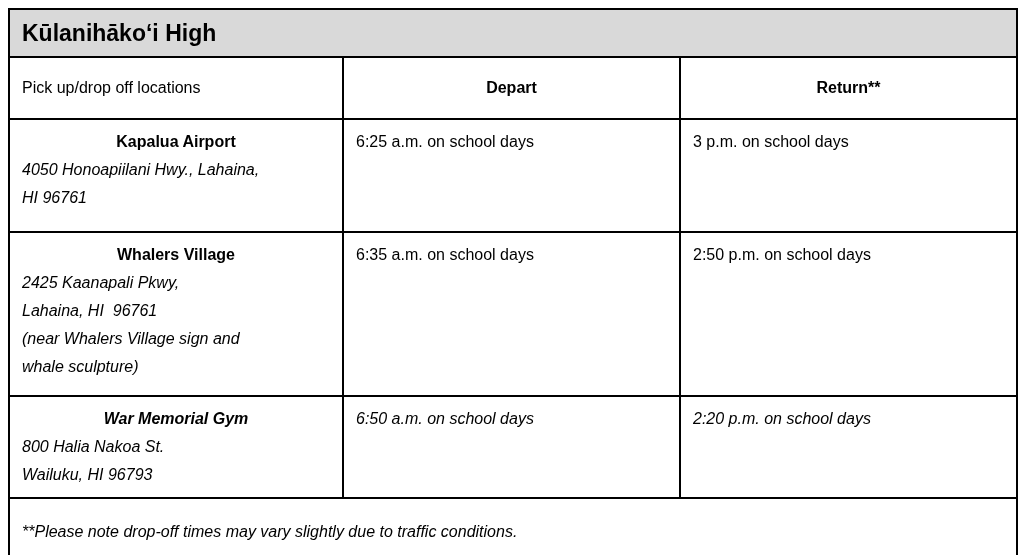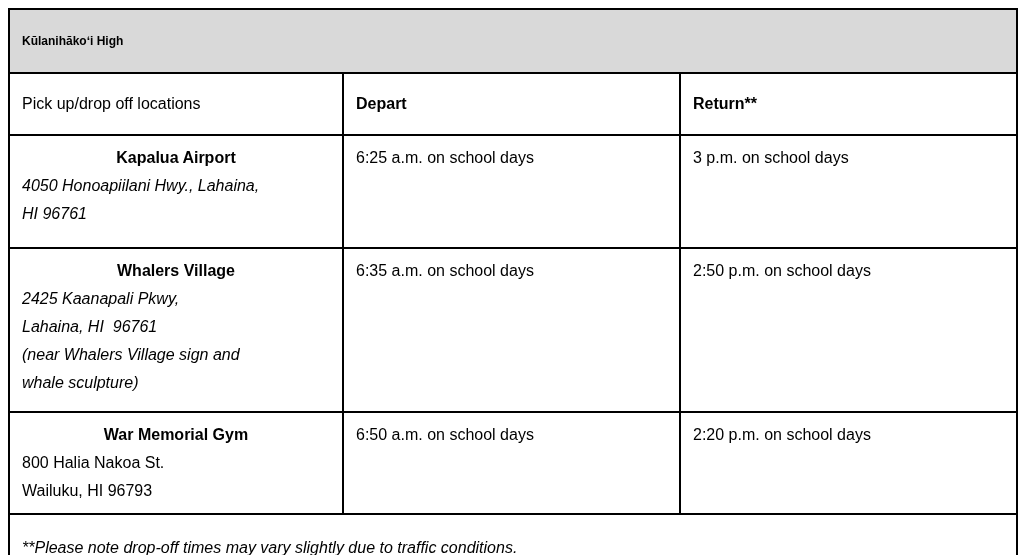--- a/index.html
+++ b/index.html
@@ -28,35 +28,35 @@
     vertical-align:top;
     overflow:hidden;
   }
   col.c-loc{width:334px;}
   col.c-depart{width:337px;}
   col.c-return{width:337px;}
 
   tr.title-row td{
     background:var(--title-bg);
     font-weight:bold;
-    font-size:12px;
-    height:64px;
+    font-size:23px;
+    height:48px;
     vertical-align:middle;
   }
   tr.header-row td{
     height:62px;
     vertical-align:middle;
   }
   tr.header-row td.center{
-    text-align:left;
+    text-align:center;
     font-weight:bold;
   }
   tr.row-1 td{height:113px;}
   tr.row-2 td{height:164px;}
-  tr.row-3 td{height:90px;}
+  tr.row-3 td{height:90px;font-style:italic;}
   .loc-name{font-weight:bold;text-align:center;}
   .addr{white-space:pre-wrap;}
   .addr.italic{font-style:italic;}
   tr.footer-row td{
     height:68px;
     vertical-align:middle;
     font-style:italic;
   }
 </style>
 </head>

